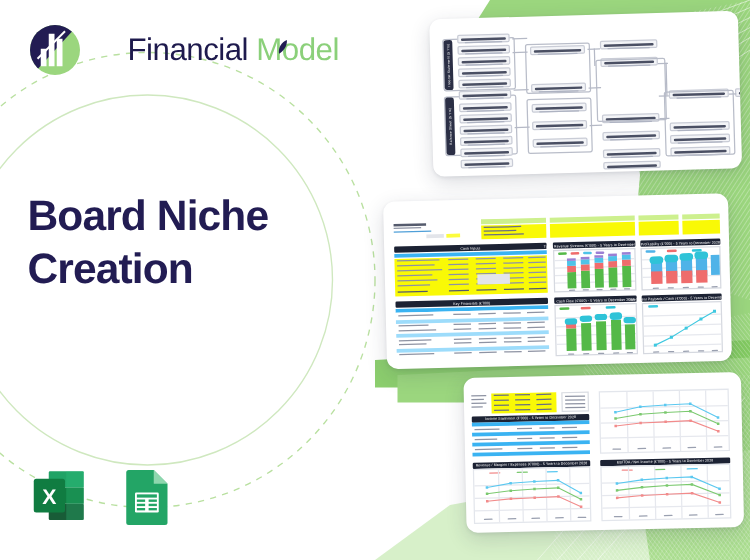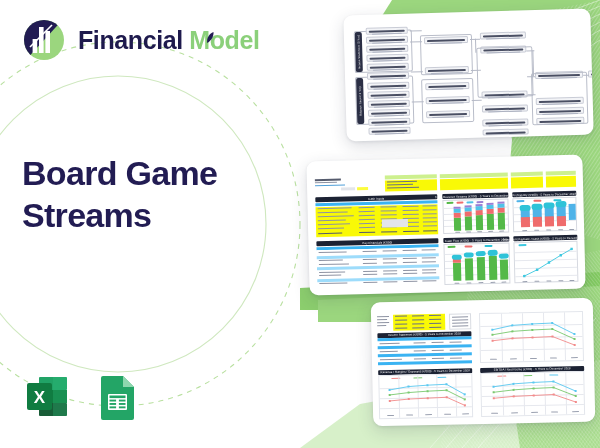--- a/index.html
+++ b/index.html
@@ -11,21 +11,21 @@
     position:relative;
   }
   #stage { position:absolute; inset:0; overflow:hidden; background:#fff; }
 
   
   .bg-svg { position:absolute; inset:0; width:600px; height:448px; }
 
   
   .logo-row { position:absolute; left:22px; top:18px; display:flex; align-items:center; gap:12px; }
   .logo-mark { width:44px; height:44px; flex:0 0 44px; }
-  .wordmark { font-size:25px; font-weight:700; letter-spacing:-0.4px; white-space:nowrap; }
+  .wordmark { font-size:25px; font-weight:400; letter-spacing:-0.4px; white-space:nowrap;margin-left:24px; }
   .wm-a { color:#1e1a4d; }
   .wm-b { color:#8bd07a; position:relative; }
 
   
   .headline {
     position:absolute; left:22px; top:152px; width:260px;
     font-size:34px; line-height:1.24; font-weight:700;
     color:#221c53; letter-spacing:-0.7px;
   }
 
@@ -160,22 +160,22 @@
       </g>
     </svg>
     <div class="wordmark">
       <span class="wm-a">Financial</span><span>&nbsp;</span><span class="wm-b"><span>Model</span><svg style="position:absolute;left:17px;top:6px;width:9px;height:13px" viewBox="0 0 9 13">
             <path d="M7.5 0 C3 2 0.5 6 1.2 11 C4.5 9 8 5 7.5 0 Z" fill="#221c53"></path>
           </svg></span>
     </div>
   </div>
 
   <div class="headline">
-    <div>Board Game</div>
-    <div>Streams</div>
+    <div>Board Niche</div>
+    <div>Creation</div>
   </div>
 
   <div class="apps">
     <svg class="app-ico" viewBox="0 0 50 50">
       <rect x="17" y="5" width="28" height="13" rx="1" fill="#21a366"></rect>
       <rect x="17" y="18" width="28" height="13" fill="#107c41"></rect>
       <rect x="17" y="31" width="28" height="13" rx="1" fill="#185c37"></rect>
       <rect x="31" y="5" width="14" height="39" fill="#33c481" opacity="0.28"></rect>
       <rect x="5" y="11" width="25" height="27" rx="2" fill="#107c41"></rect>
       <text x="17.5" y="31" font-family="Liberation Sans, sans-serif" font-size="17" font-weight="700" fill="#ffffff" text-anchor="middle">X</text>

